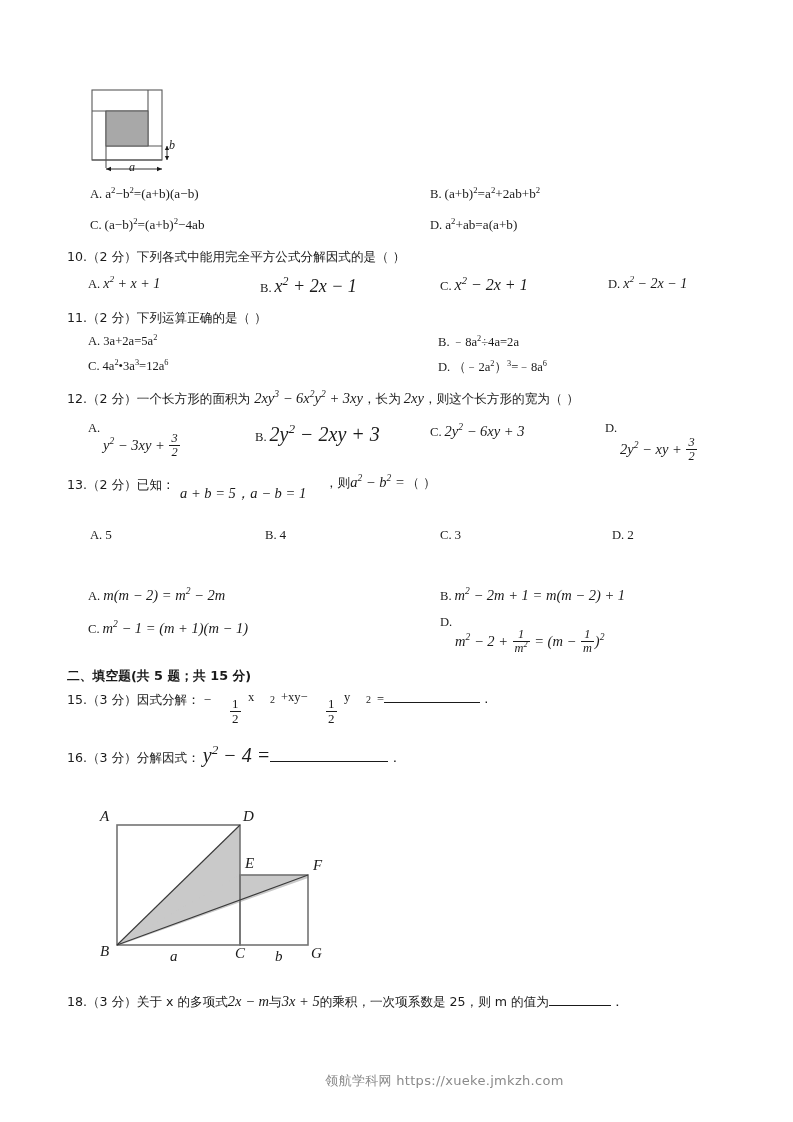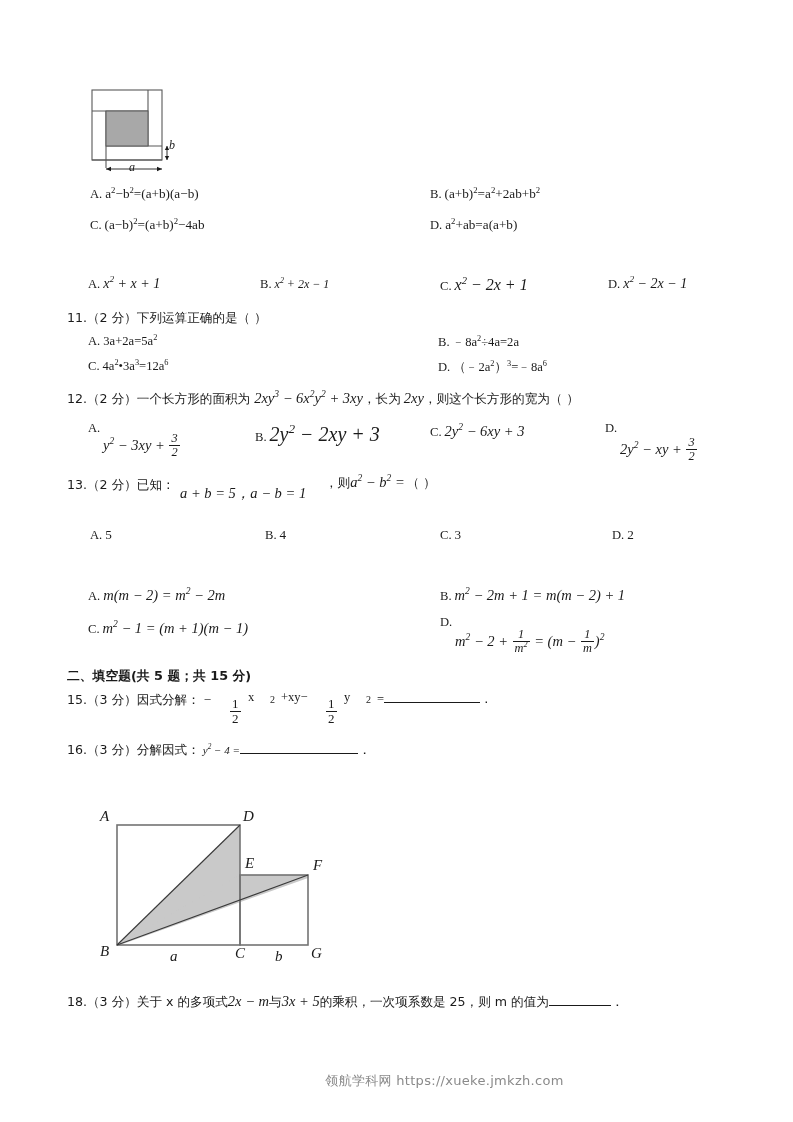--- a/index.html
+++ b/index.html
@@ -123,25 +123,26 @@
   <div class="opt" style="left:430px; top:186px;">
     <span class="opt-lbl">B.</span><span class="math">(a+b)<sup>2</sup>=a<sup>2</sup>+2ab+b<sup>2</sup></span>
   </div>
   <div class="opt" style="left:90px; top:217px;">
     <span class="opt-lbl">C.</span><span class="math">(a−b)<sup>2</sup>=(a+b)<sup>2</sup>−4ab</span>
   </div>
   <div class="opt" style="left:430px; top:217px;">
     <span class="opt-lbl">D.</span><span class="math">a<sup>2</sup>+ab=a(a+b)</span>
   </div>
 
+  <div class="q-line cn" style="left:67px; top:248px;">10.（2 分）下列各式中能用完全平方公式分解因式的是（      ）</div>
   <div class="opt" style="left:88px; top:276px;">
     <span class="opt-lbl">A.</span><span class="mi" style="font-size:14px;">x<sup>2</sup> + x + 1</span>
   </div>
   <div class="opt" style="left:260px; top:276px;">
-    <span class="opt-lbl">B.</span><span class="mi" style="font-size:12px;">x<sup>2</sup> + 2x − 1</span>
+    <span class="opt-lbl">B.</span><span class="mi" style="font-size:18px;">x<sup>2</sup> + 2x − 1</span>
   </div>
   <div class="opt" style="left:440px; top:276px;">
     <span class="opt-lbl">C.</span><span class="mi" style="font-size:16px;">x<sup>2</sup> − 2x + 1</span>
   </div>
   <div class="opt" style="left:608px; top:276px;">
     <span class="opt-lbl">D.</span><span class="mi" style="font-size:14px;">x<sup>2</sup> − 2x − 1</span>
   </div>
 
   <div class="q-line cn" style="left:67px; top:309px;">11.（2 分）下列运算正确的是（      ）</div>
   <div class="opt" style="left:88px; top:334px; font-size:12.6px;">
@@ -241,21 +242,21 @@
     <span class="math">y</span>
   </div>
   <div class="opt" style="left:366px; top:694px; font-size:10px;">
     <span class="math">2</span>
   </div>
   <div class="opt" style="left:377px; top:690px; font-size:12.5px;">
     <span class="math">=</span><span class="blank" style="width:96px; height:12px;"></span><span class="math">．</span>
   </div>
 
   <div class="q-line" style="left:67px; top:740px;">
-    <span class="cn">16.（3 分）分解因式：</span><span class="mi" style="font-size:11px; margin-left:3px;">y<sup>2</sup> − 4 =</span><span class="blank" style="width:118px; height:12px;"></span><span class="math">．</span>
+    <span class="cn">16.（3 分）分解因式：</span><span class="mi" style="font-size:20px; margin-left:3px;">y<sup>2</sup> − 4 =</span><span class="blank" style="width:118px; height:12px;"></span><span class="math">．</span>
   </div>
 
 
   <div class="fig" style="left:95px; top:805px; width:250px; height:165px;">
     <svg width="250" height="165" viewBox="0 0 250 165">
 
       <polygon points="22,140 145,20 145,70 213,70 213,73 22,141" fill="#c9c9c9" stroke="none"></polygon>
       <polygon points="22,140 145,20 145,70" fill="#c9c9c9" stroke="none"></polygon>
       <polygon points="22,140 213,70 145,70" fill="#c9c9c9" stroke="none"></polygon>
 

